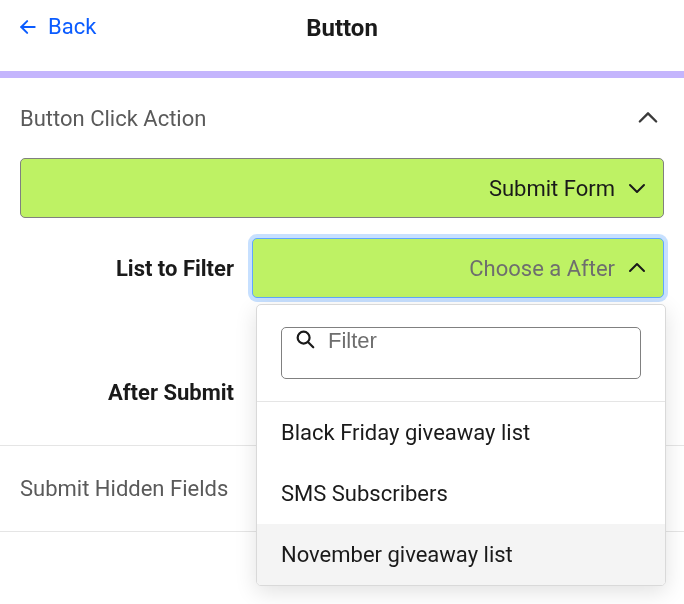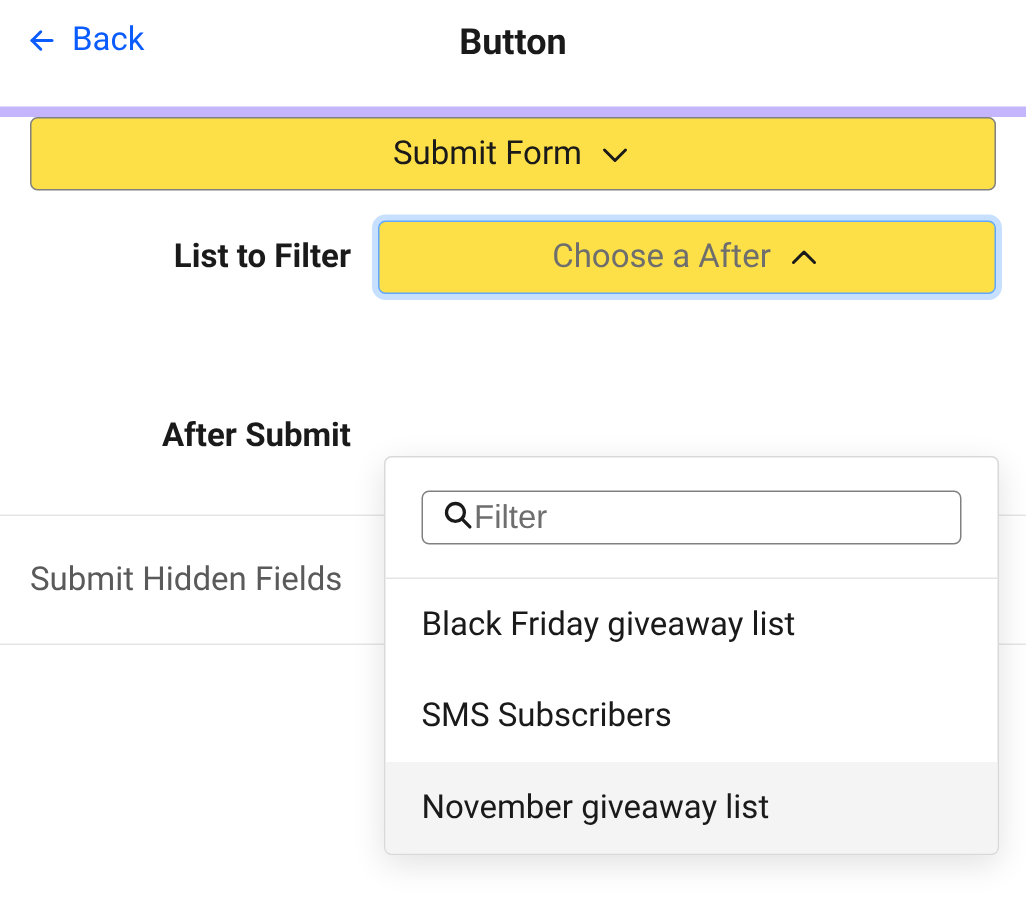--- a/index.html
+++ b/index.html
@@ -68,30 +68,30 @@
     width: 232px;
     text-align: right;
     font-size: 22px;
     font-weight: 700;
     color: #1a1a1a;
     padding-right: 18px;
   }
   .select {
     position: relative;
     flex: 1;
-    height: 49px;
+    height: 60px;
     border: 1px solid #808080;
     border-radius: 5px;
     display: flex;
     align-items: center;
-    justify-content: center;
+    justify-content: flex-end;
     padding: 0 14px;
     font-size: 22px;
     color: #1a1a1a;
-    background: #fde047;
+    background: #bef264;
     cursor: pointer;
   }
   .select.placeholder { color: #6e6e6e; }
   .select.open {
     border-color: #5fa7ff;
     box-shadow: 0 0 0 4px rgba(95,167,255,0.35);
   }
   .select .chev { flex-shrink: 0; margin-left: 10px; }
   .select .chev svg { display: block; }
 
@@ -105,22 +105,23 @@
     border-radius: 5px;
     box-shadow: 0 6px 22px rgba(0,0,0,0.12);
     z-index: 10;
     overflow: hidden;
   }
   .dropdown-search-wrap {
     padding: 22px 24px;
   }
   .dropdown-search {
     display: flex;
-    align-items: center;
-    height: 36px;
+    align-items: flex-start;
+    gap: 12px;
+    height: 52px;
     border: 1px solid #808080;
     border-radius: 5px;
     padding: 0 12px;
   }
   .dropdown-search input {
     border: none;
     outline: none;
     font-size: 22px;
     flex: 1;
     color: #1a1a1a;
@@ -155,20 +156,28 @@
         <line x1="20" y1="12" x2="4" y2="12"></line>
         <polyline points="11 5 4 12 11 19"></polyline>
       </svg>
     </span>
     <span>Back</span>
   </div>
   <div class="page-title">Button</div>
 </div>
 
 <div class="section" style="position:relative;">
+  <div class="section-header">
+    <span class="section-title">Button Click Action</span>
+    <span class="section-chevron">
+      <svg width="28" height="28" viewBox="0 0 24 24" fill="none" stroke="#3a3a3a" stroke-width="2" stroke-linecap="round" stroke-linejoin="round">
+        <polyline points="5 15 12 8 19 15"></polyline>
+      </svg>
+    </span>
+  </div>
   <div class="section-body">
 
     <div class="field-row">
       <div class="select">
         <span>Submit Form</span>
         <span class="chev">
           <svg width="24" height="24" viewBox="0 0 24 24" fill="none" stroke="#1a1a1a" stroke-width="2" stroke-linecap="round" stroke-linejoin="round">
             <polyline points="5 9 12 16 19 9"></polyline>
           </svg>
         </span>

